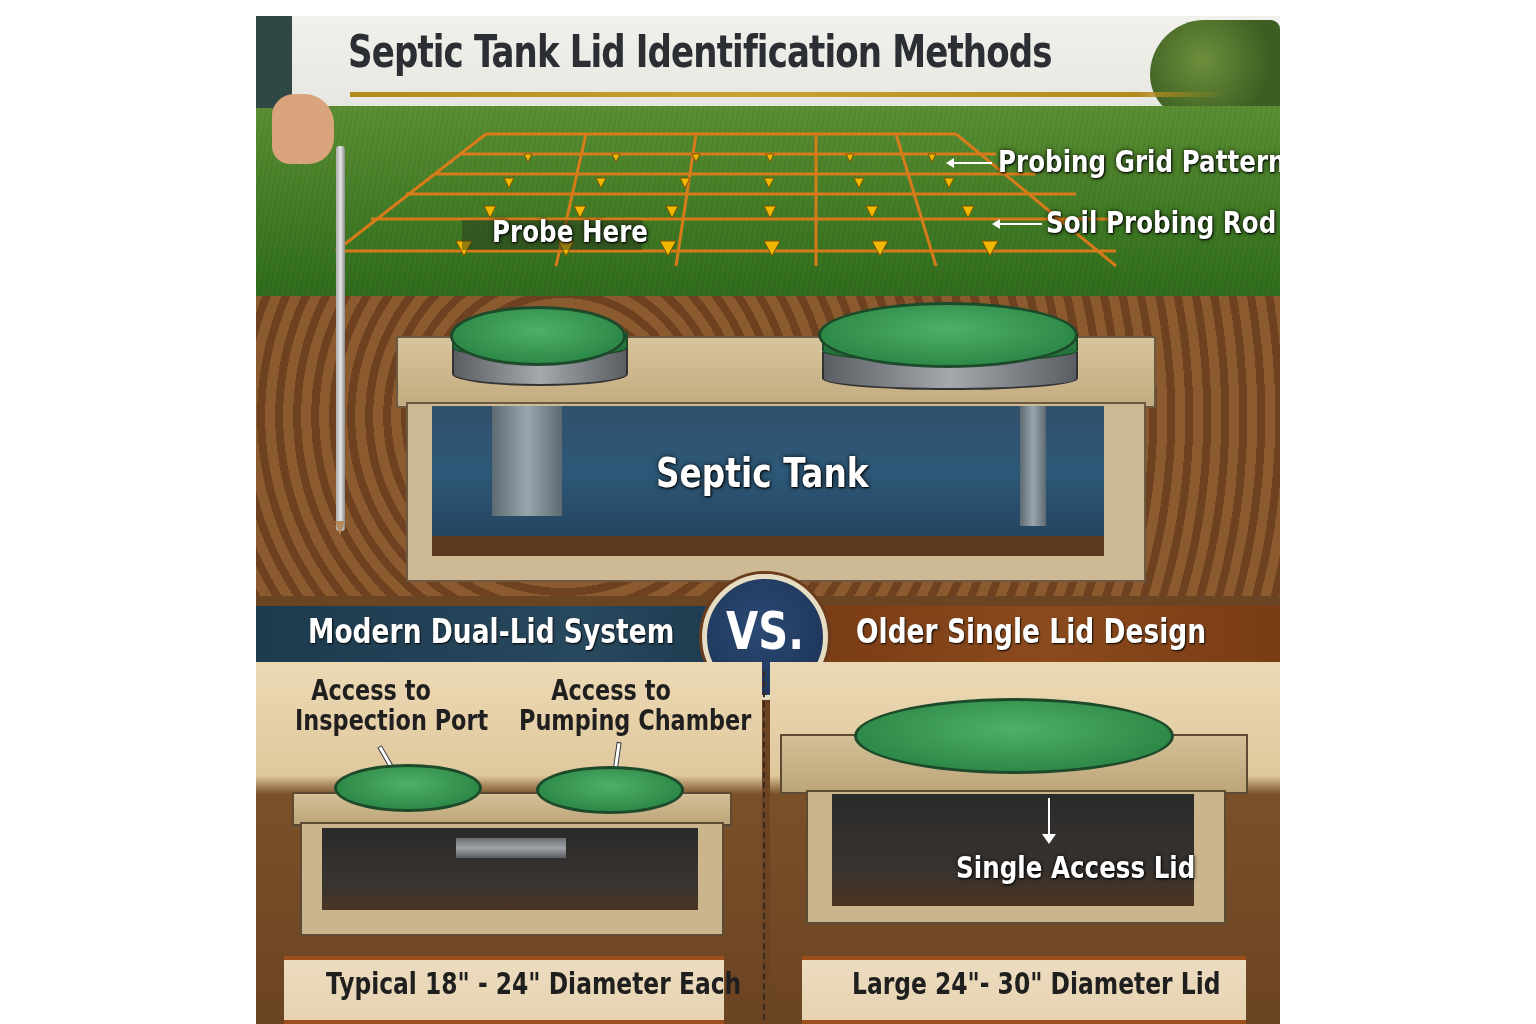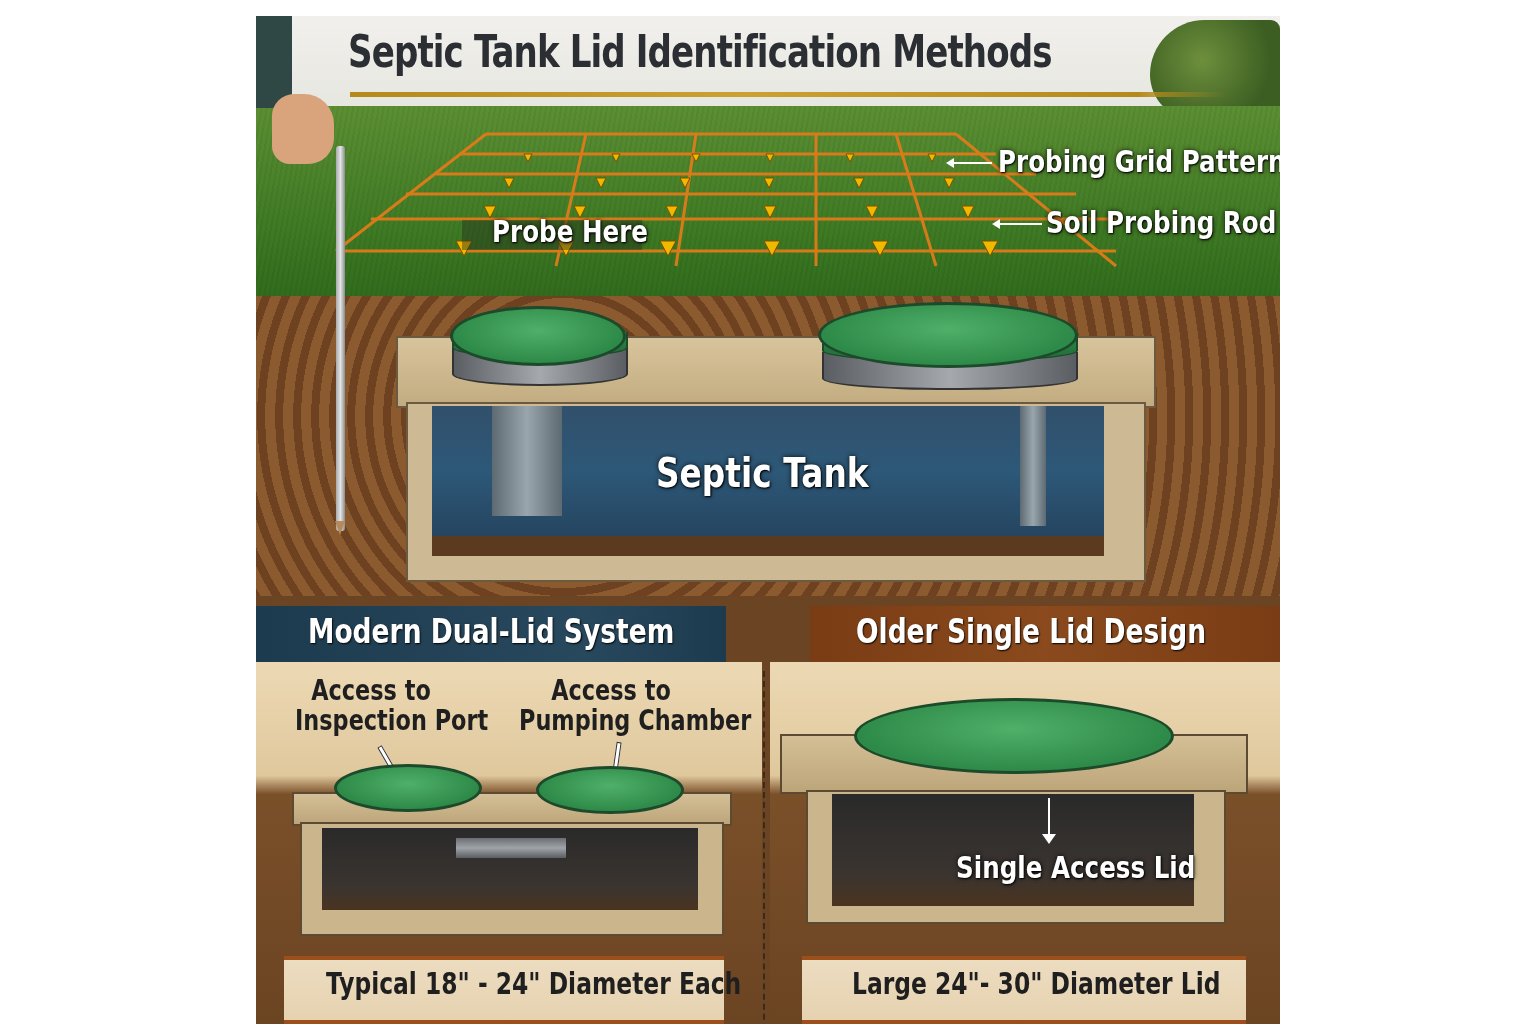--- a/index.html
+++ b/index.html
@@ -134,20 +134,23 @@
   <div class="riser" style="left:566px;top:336px;width:252px;height:36px;"></div>
   <div class="lid-rim" style="left:566px;top:318px;width:252px;height:26px;"></div>
   <div class="lid" style="left:562px;top:286px;width:254px;height:60px;"></div>
 
   <div class="label-white" style="left:400px;top:434px;font-size:40px;">Septic Tank</div>
 
   <div class="banner-left"></div>
   <div class="banner-right"></div>
   <div class="banner-text" style="left:52px;">Modern Dual-Lid System</div>
   <div class="banner-text" style="left:600px;">Older Single Lid Design</div>
+  <div class="vs">
+      <span>VS.</span>
+    </div>
 
   <div class="panel panel-left"></div>
   <div class="panel panel-right"></div>
   <div class="divider"></div>
 
   <div class="caption-dark" style="left:20px;top:660px;width:190px;font-size:28px;line-height:30px;">
     <div>Access to</div>
     <div>Inspection Port</div>
   </div>
   <div class="caption-dark" style="left:240px;top:660px;width:230px;font-size:28px;line-height:30px;">

